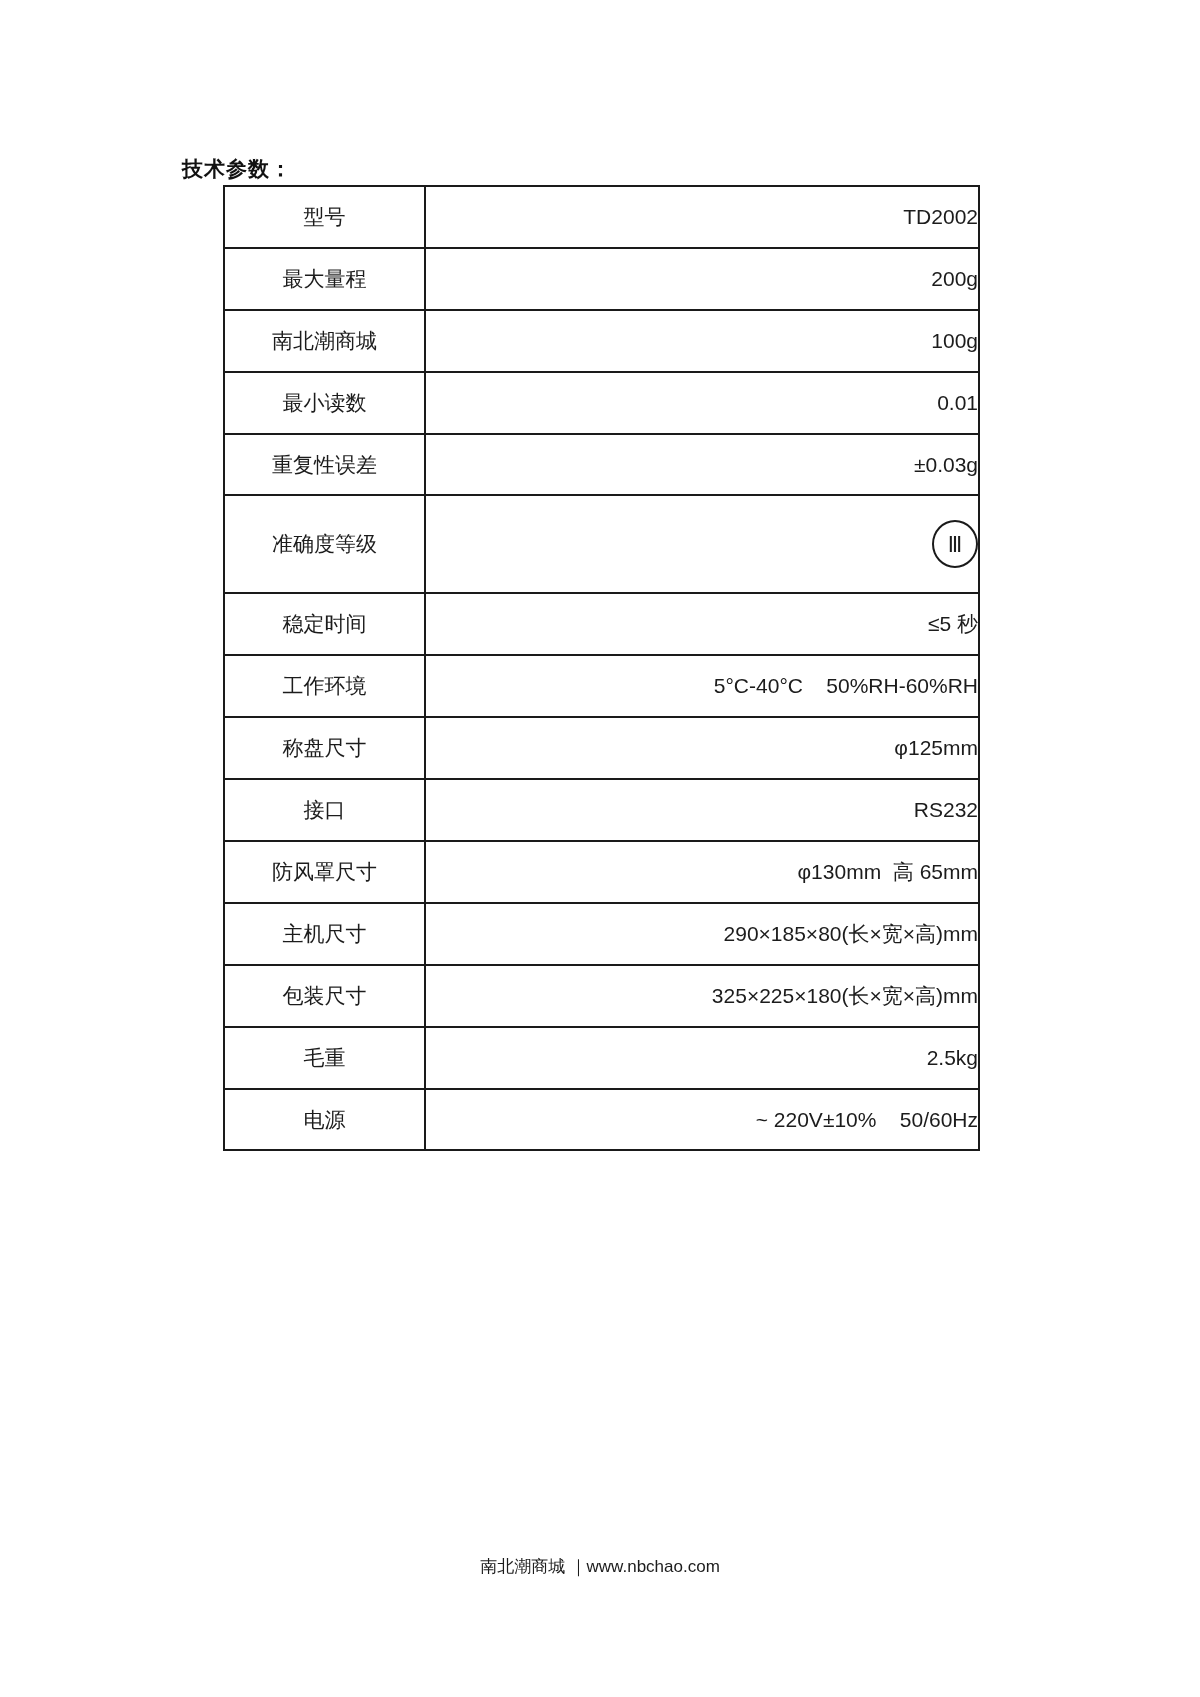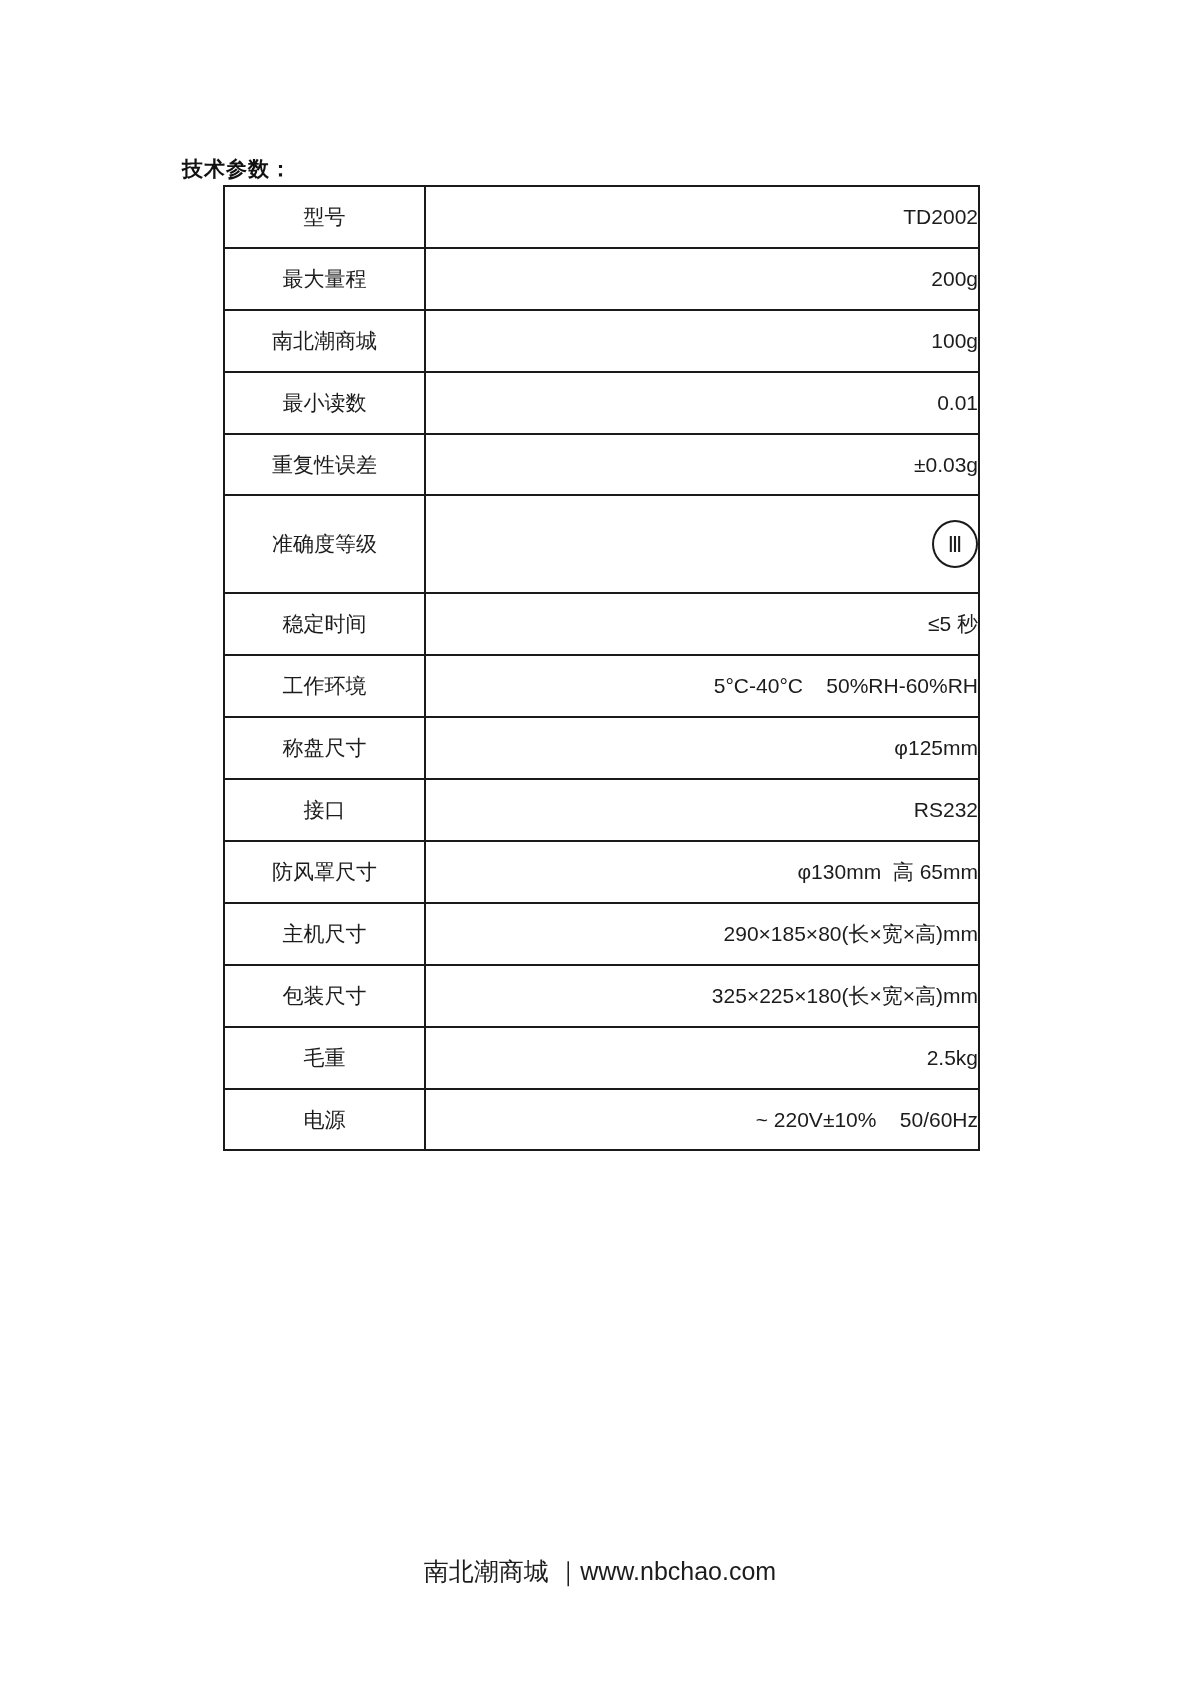--- a/index.html
+++ b/index.html
@@ -51,21 +51,21 @@
     border-radius: 50%;
     font-size: 21px;
     line-height: 1;
   }
   .footer {
     position: absolute;
     left: 0;
     top: 1555px;
     width: 100%;
     text-align: center;
-    font-size: 25px;
+    font-size: 17px;
     color: #1c1c1c;
   }
 </style>
 </head>
 <body>
 
 <div class="page">
 
   <div class="title">技术参数：</div>
 

